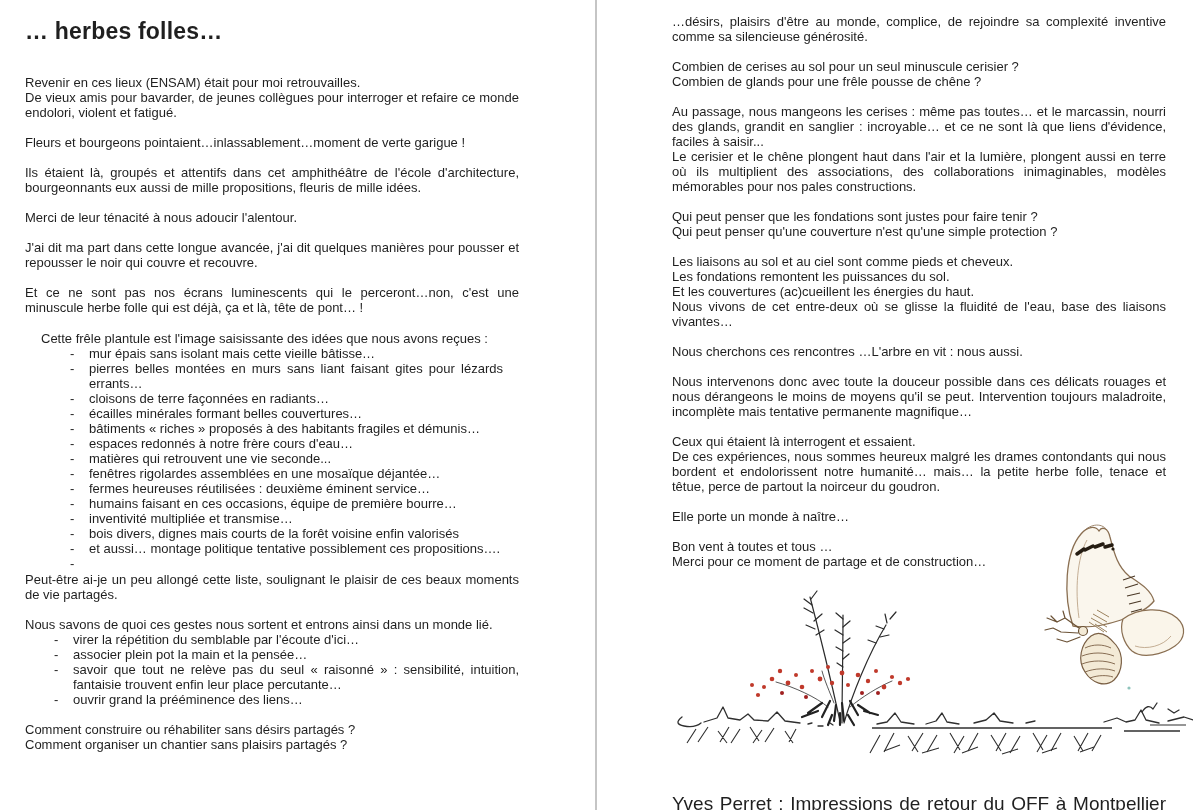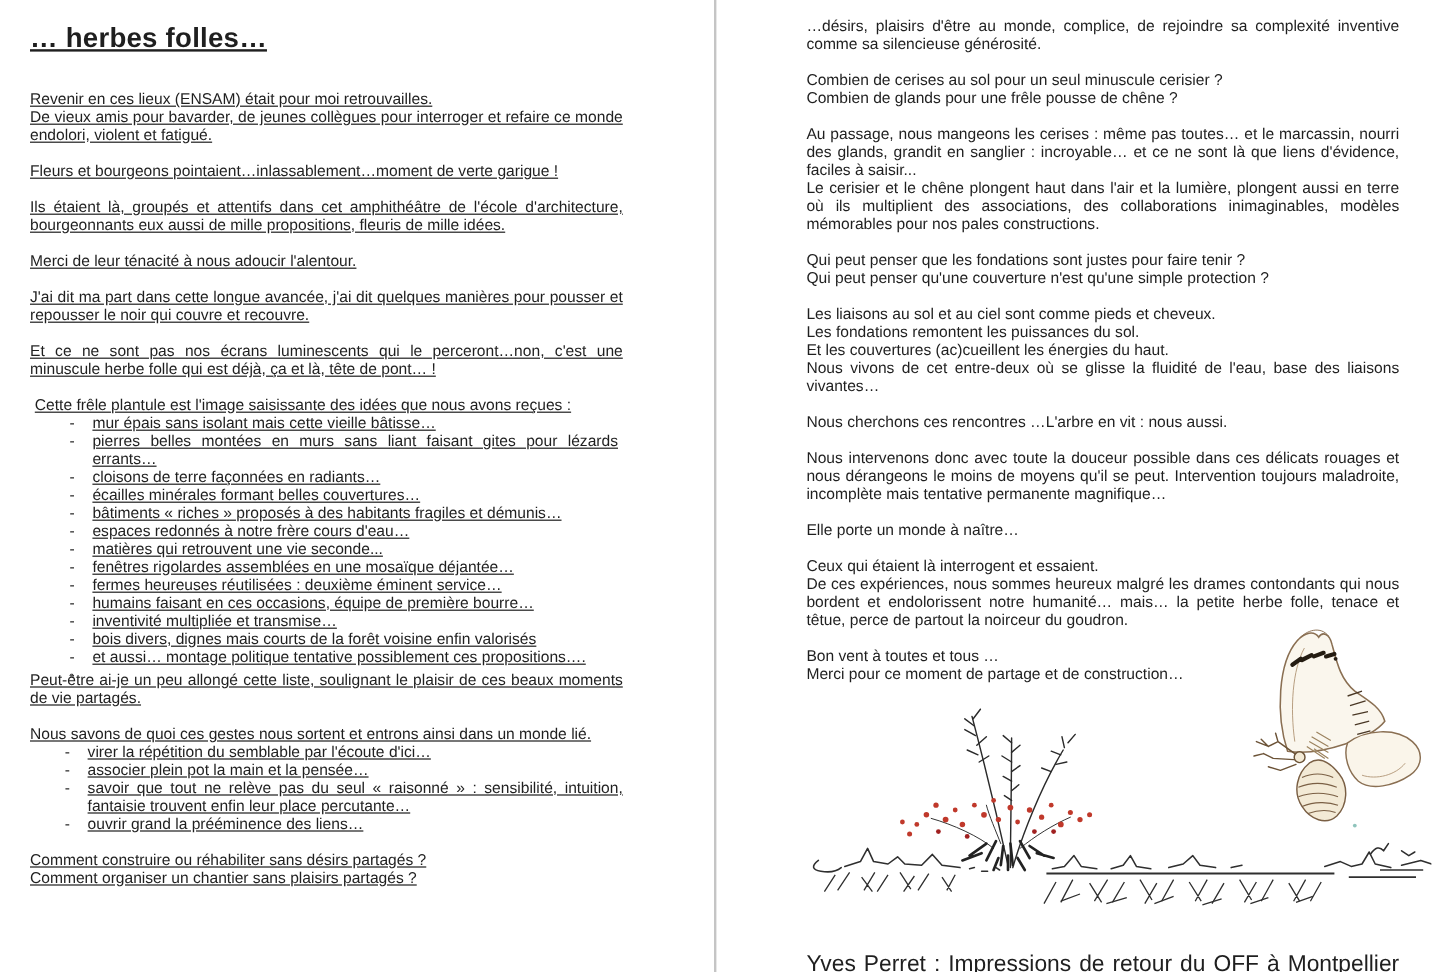--- a/index.html
+++ b/index.html
@@ -1,25 +1,25 @@
 <!DOCTYPE html>
 <html lang="fr"><head>
 <meta charset="utf-8">
 <style>
   html,body{margin:0;padding:0;}
   body{
     width:1193px;height:810px;background:#ffffff;position:relative;overflow:hidden;
     font-family:"Liberation Sans","DejaVu Sans",sans-serif;color:#1f1f1f;
   }
   .col{position:absolute;top:0;}
-  #left-col{left:25px;width:494px;text-decoration:underline;}
+  #left-col{left:25px;width:494px;}
   #right-col{left:672px;width:494px;padding-top:14px;}
   .doc-title{font-size:23px;font-weight:bold;line-height:28px;margin:17px 0 30px 0;letter-spacing:.2px;}
   .block{margin:0 0 15px 0;}
-  .block-tight{margin:4px;}
+  .block-tight{margin:16px;}
   .p{font-size:13px;line-height:15px;text-align:justify;}
   .li{position:relative;padding-left:48px;font-size:13px;line-height:15px;text-align:justify;}
   .li .marker{position:absolute;left:29px;top:0;}
   .divider{position:absolute;left:595px;top:0;width:2px;height:810px;background:#c5c5c5;}
   .footer{position:absolute;left:672px;top:763px;width:494px;font-size:19px;line-height:15px;text-align:justify;margin-top:33px;}
   .illus{position:absolute;}
   #grass-illus{left:672px;top:575px;}
   #butterfly-illus{left:1035px;top:518px;}
 </style>
 </head>
@@ -119,27 +119,27 @@
   </div>
 
   <div class="block">
       <div class="p">Nous cherchons ces rencontres …L'arbre en vit : nous aussi.</div>
     </div>
   <div class="block">
       <div class="p">Nous intervenons donc avec toute la douceur possible dans ces délicats rouages et nous dérangeons le moins de moyens qu'il se peut. Intervention toujours maladroite, incomplète mais tentative permanente magnifique…</div>
     </div>
 
   <div class="block">
-      <div class="p">Elle porte un monde à naître…</div>
-    </div>
-
-  <div class="block">
     <div class="p">Ceux qui étaient là interrogent et essaient.</div>
     <div class="p">De ces expériences, nous sommes heureux malgré les drames contondants qui nous bordent et endolorissent notre humanité… mais… la petite herbe folle, tenace et têtue, perce de partout la noirceur du goudron.</div>
   </div>
+
+  <div class="block">
+      <div class="p">Elle porte un monde à naître…</div>
+    </div>
 
   <div class="block">
     <div class="p">Bon vent à toutes et tous …</div>
     <div class="p">Merci pour ce moment de partage et de construction…</div>
   </div>
 </div>
 
 <svg id="grass-illus" class="illus" width="521" height="200" viewBox="0 0 521 200" fill="none">
   <g stroke="#2f2f2f" stroke-width="1.3" stroke-linecap="round" stroke-linejoin="round">
     <path d="M10,142 q-9,7 2,9 q11,2 17,-3"></path>

